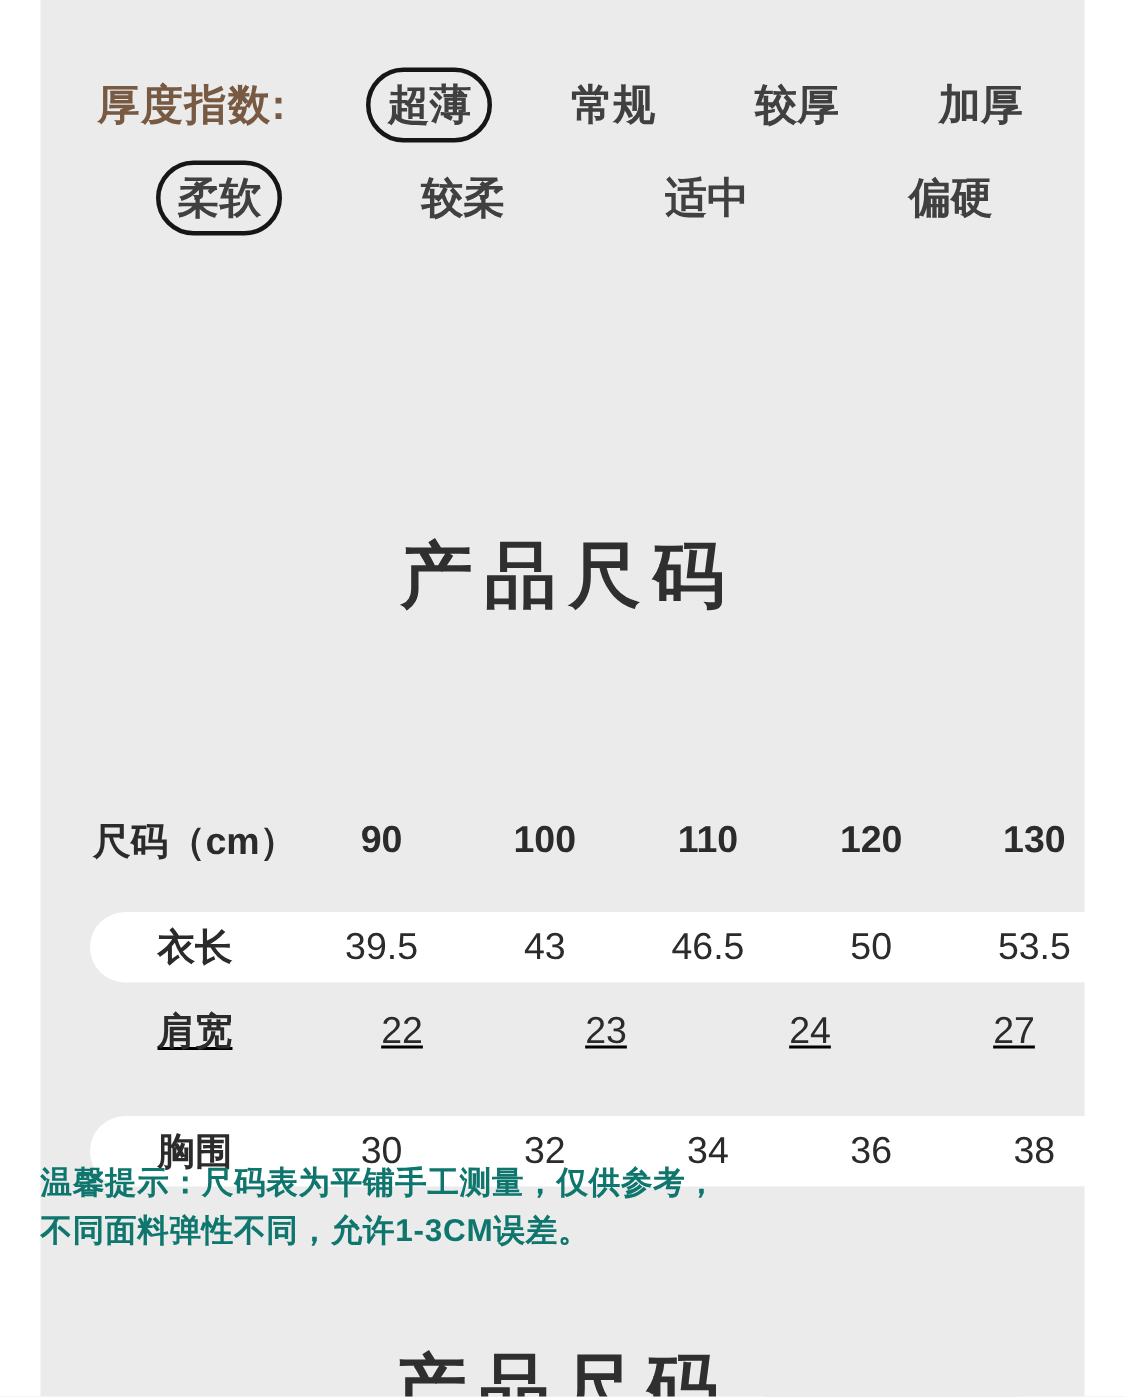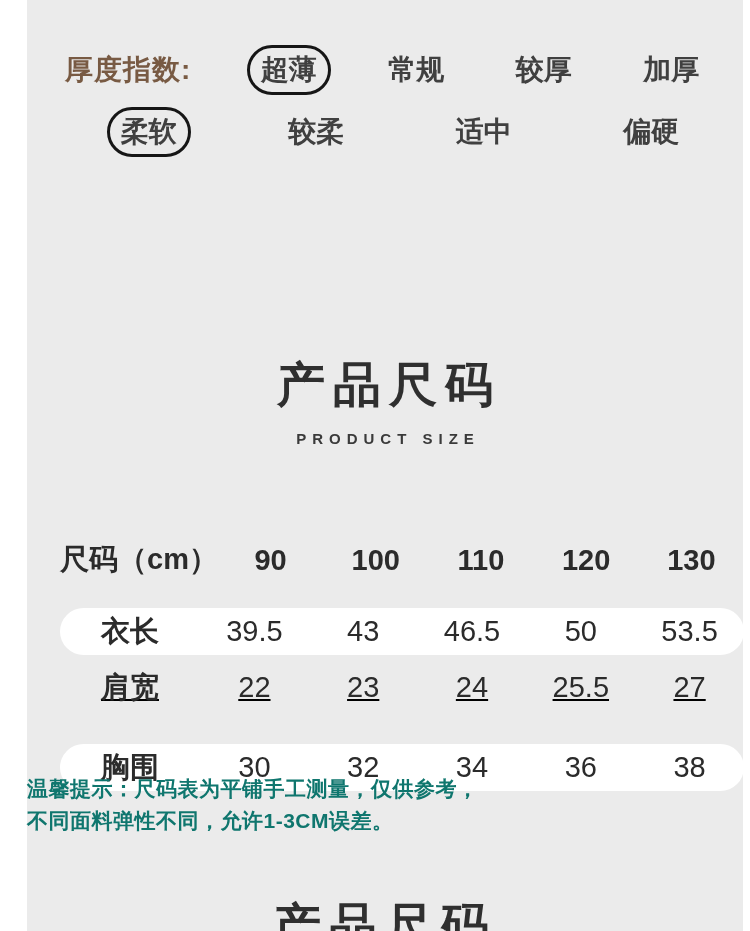--- a/index.html
+++ b/index.html
@@ -8,21 +8,20 @@
     background: #ffffff;
     overflow: hidden;
     position: relative;
     font-family: "Liberation Sans", "DejaVu Sans", sans-serif;
   }
   .panel {
     position: absolute;
     left: 27px; top: 0;
     width: 696px; height: 931px;
     background: #ebebeb;
-    padding-left: 20px;
   }
 
   
   .indices { position: absolute; top: 39px; left: 0; width: 100%; }
   .index-row {
     display: flex; align-items: center;
     height: 62px; padding-left: 38px;
   }
   .index-label {
     width: 160px;
@@ -56,21 +55,21 @@
     margin-top: 16px;
     font-size: 15px; font-weight: 600; color: #3a3a3a;
     letter-spacing: 6px; margin-right: -6px;
   }
 
   
   .size-table { position: absolute; top: 536px; left: 33px; width: 684px; }
   .t-row { display: flex; align-items: center; height: 47px; }
   .t-row.header { height: 48px; }
   .t-row.gap { height: 65px; text-decoration: underline; }
-  .t-cell { flex: 1; text-align: center; font-size: 29px; color: #2b2b2b; }
+  .t-cell { flex: 1; text-align: center; font-size: 25px; color: #2b2b2b; }
   .t-cell.c0 { flex: 0 0 140px; font-weight: bold; white-space: nowrap; }
   .t-row.header .t-cell { font-weight: bold; }
   .t-row.pill { background: #ffffff; border-radius: 25px; margin-top: 24px; }
 
   
   .note {
     position: absolute; top: 773px; left: 0; width: 100%;
     text-align: left;
     font-size: 21px; font-weight: bold; color: #0f766e;
     line-height: 32px; letter-spacing: 0.5px;
@@ -125,21 +124,20 @@
             <span class="opt-text">偏硬</span>
           </div>
       </div>
     </div>
 
 
   </div>
 
   <div class="size-title-block">
     <div class="size-title">产品尺码</div>
-    <div class="size-subtitle">PRODUCT SIZE</div>
   </div>
 
   <div class="size-table">
 
     <div class="t-row header">
       <div class="t-cell c0">尺码（cm）</div>
       <div class="t-cell">90</div>
       <div class="t-cell">100</div>
       <div class="t-cell">110</div>
       <div class="t-cell">120</div>
@@ -153,21 +151,20 @@
       <div class="t-cell">46.5</div>
       <div class="t-cell">50</div>
       <div class="t-cell">53.5</div>
     </div>
 
     <div class="t-row gap">
       <div class="t-cell c0">肩宽</div>
       <div class="t-cell">22</div>
       <div class="t-cell">23</div>
       <div class="t-cell">24</div>
-      <div class="t-cell">25.5</div>
       <div class="t-cell">27</div>
     </div>
 
     <div class="t-row pill">
       <div class="t-cell c0">胸围</div>
       <div class="t-cell">30</div>
       <div class="t-cell">32</div>
       <div class="t-cell">34</div>
       <div class="t-cell">36</div>
       <div class="t-cell">38</div>

